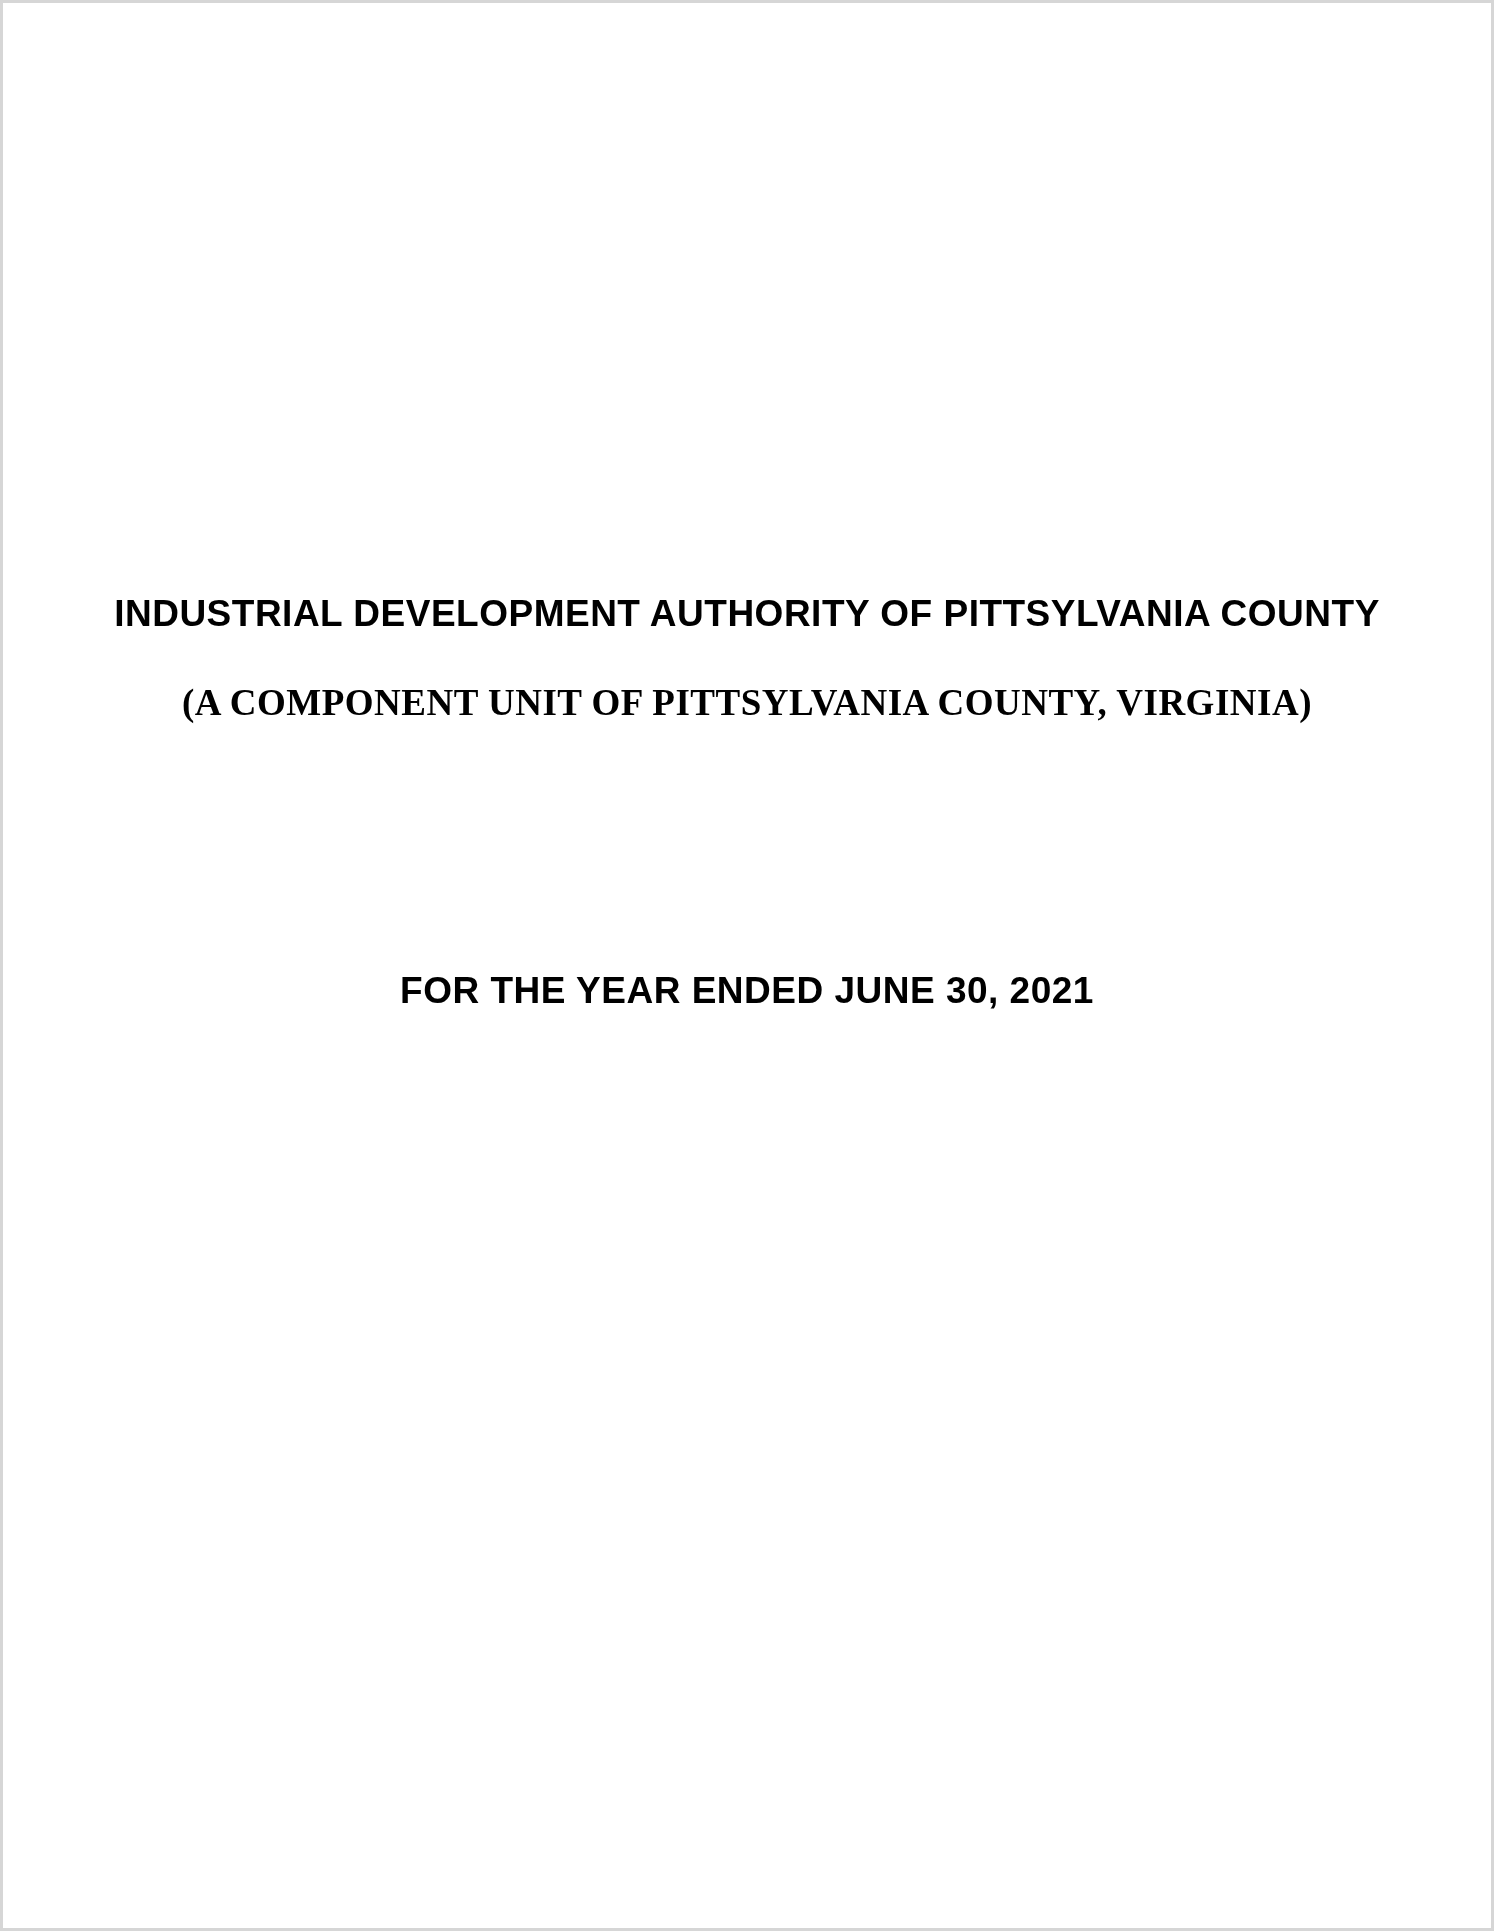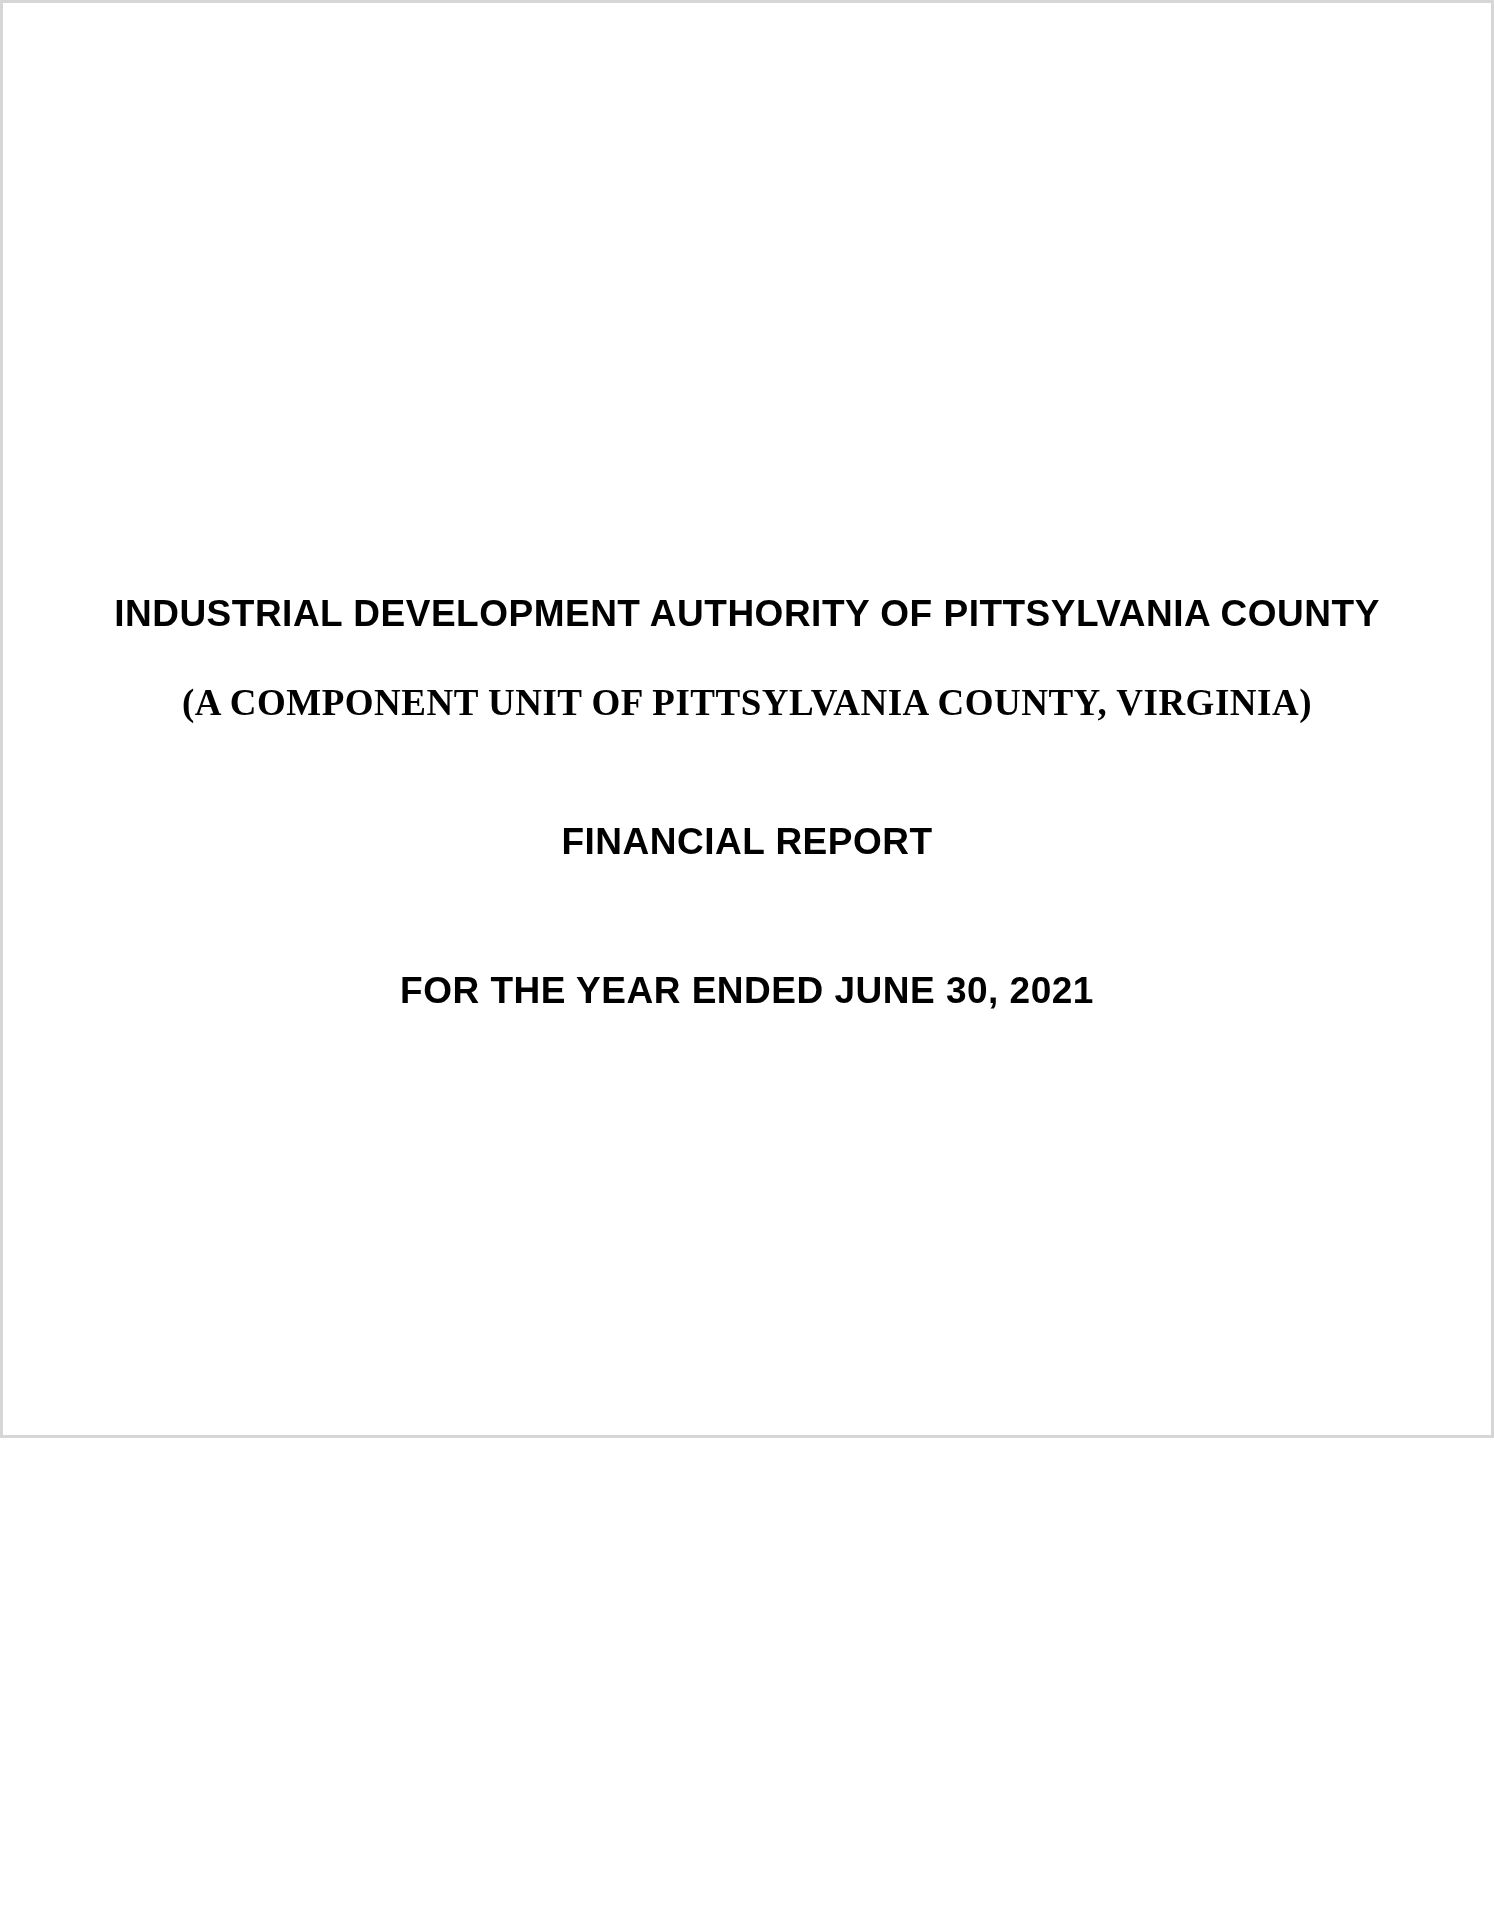--- a/index.html
+++ b/index.html
@@ -3,21 +3,21 @@
 <meta charset="utf-8">
 <style>
   * { margin: 0; padding: 0; box-sizing: border-box; }
   html, body {
     background: #ffffff;
     font-family: "Liberation Sans", "DejaVu Sans", sans-serif;
   }
   .page {
     position: relative;
     width: 1494px;
-    height: 1438px;
+    height: 1931px;
     background: #ffffff;
     border: 3px solid #d6d6d6;
     overflow: hidden;
   }
   .cover-line {
     position: absolute;
     left: 0;
     width: 100%;
     text-align: center;
     color: #000000;
@@ -30,15 +30,14 @@
   .line-2 { top: 678px; font-family: Liberation Serif, serif; }
   .line-3 { top: 818px; }
   .line-4 { top: 967px; }
 </style>
 </head>
 <body>
 
 <div class="page">
   <div class="cover-line line-1">INDUSTRIAL DEVELOPMENT AUTHORITY OF PITTSYLVANIA COUNTY</div>
   <div class="cover-line line-2">(A COMPONENT UNIT OF PITTSYLVANIA COUNTY, VIRGINIA)</div>
-  <div class="cover-line line-3">FINANCIAL REPORT</div>
   <div class="cover-line line-4">FOR THE YEAR ENDED JUNE 30, 2021</div>
 </div>
 
 </body></html>

